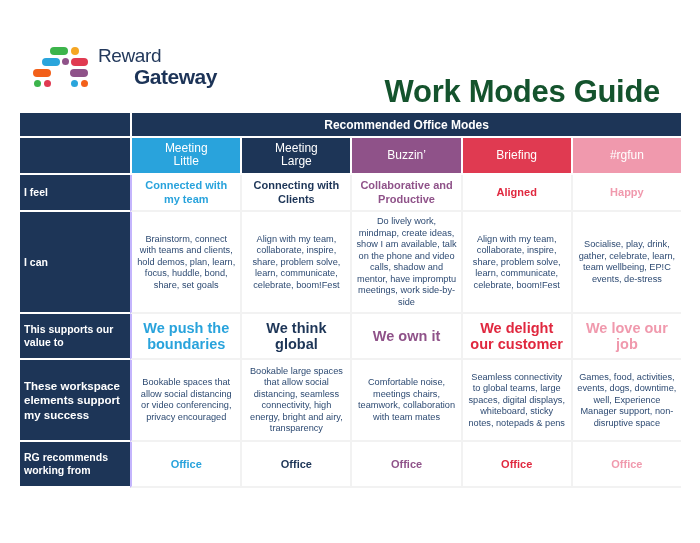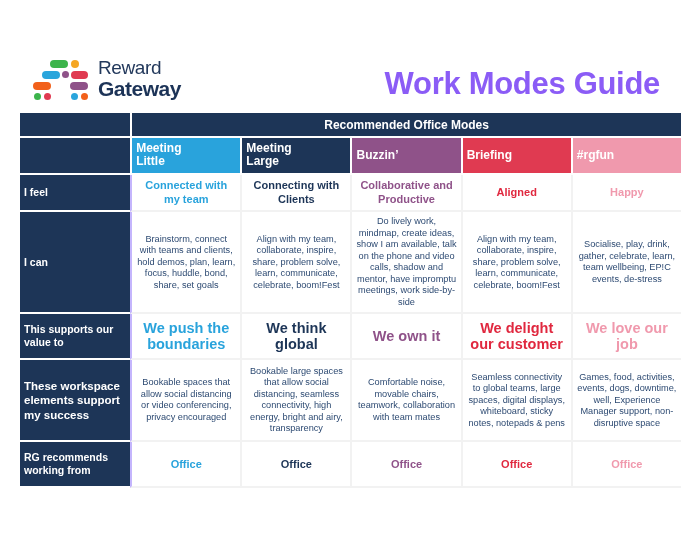--- a/index.html
+++ b/index.html
@@ -27,23 +27,23 @@
     left: 0;
     top: 0;
     width: 700px;
     height: 113px;
     background: #ffffff;
   }
 
   .logo-block {
     position: absolute;
     left: 33px;
-    top: 58px;
+    top: 46px;
     display: flex;
-    align-items: center;
+    align-items: flex-start;
     gap: 9px;
   }
 
   .logo-mark {
     width: 56px;
     height: 40px;
     position: relative;
     flex: none;
   }
   .logo-mark span {
@@ -63,29 +63,30 @@
     letter-spacing: -0.4px;
     color: #23395c;
   }
   .logo-word .lw-bot {
     display: block;
     font-size: 21px;
     font-weight: bold;
     letter-spacing: -0.5px;
     color: #1c3357;
     margin-top: 1px;
+    margin-left: 36px;
   }
 
   .page-title {
     position: absolute;
     right: 40px;
-    top: 66px;
+    top: 74px;
     font-size: 31px;
     font-weight: bold;
-    color: #8b5cf6;
+    color: #14532d;
     letter-spacing: -0.3px;
     white-space: nowrap;
   }
 
   
   .grid {
     position: absolute;
     left: 20px;
     top: 113px;
     width: 661px;
@@ -124,23 +125,24 @@
     font-size: 12px;
     font-weight: bold;
     text-align: center;
     height: 25px;
     border-left: 2px solid #ffffff;
     border-bottom: 2px solid #ffffff;
   }
 
   .modehead {
     height: 36px;
+    text-align: center;
     color: #ffffff;
     font-size: 12px;
-    font-weight: bold;
+    font-weight: normal;
     line-height: 1.12;
     border-left: 2px solid #ffffff;
     border-bottom: 2px solid #ffffff;
     width: 110px;
   }
 
   .cell {
     background: #ffffff;
     text-align: center;
     border-left: 2px solid #f2f2f2;
@@ -279,21 +281,21 @@
         <td class="cell t-navy">We think global</td>
         <td class="cell t-purple">We own it</td>
         <td class="cell t-red">We delight our customer</td>
         <td class="cell t-pink">We love our job</td>
       </tr>
 
       <tr class="r-elements">
         <td class="rowlabel big">These workspace elements support my success</td>
         <td class="cell first">Bookable spaces that allow social distancing or video conferencing, privacy encouraged</td>
         <td class="cell">Bookable large spaces that allow social distancing, seamless connectivity, high energy, bright and airy, transparency</td>
-        <td class="cell">Comfortable noise, movable chairs, teamwork, collaboration with team mates</td>
+        <td class="cell">Comfortable noise, meetings chairs, teamwork, collaboration with team mates</td>
         <td class="cell">Seamless connectivity to global teams, large spaces, digital displays, whiteboard, sticky notes, notepads &amp; pens</td>
         <td class="cell">Games, food, activities, events, dogs, downtime, well, Experience Manager support, non-disruptive space</td>
       </tr>
 
       <tr class="r-office">
         <td class="rowlabel">RG recommends working from</td>
         <td class="cell first t-blue">Office</td>
         <td class="cell t-navy">Office</td>
         <td class="cell t-purple">Office</td>
         <td class="cell t-red">Office</td>

